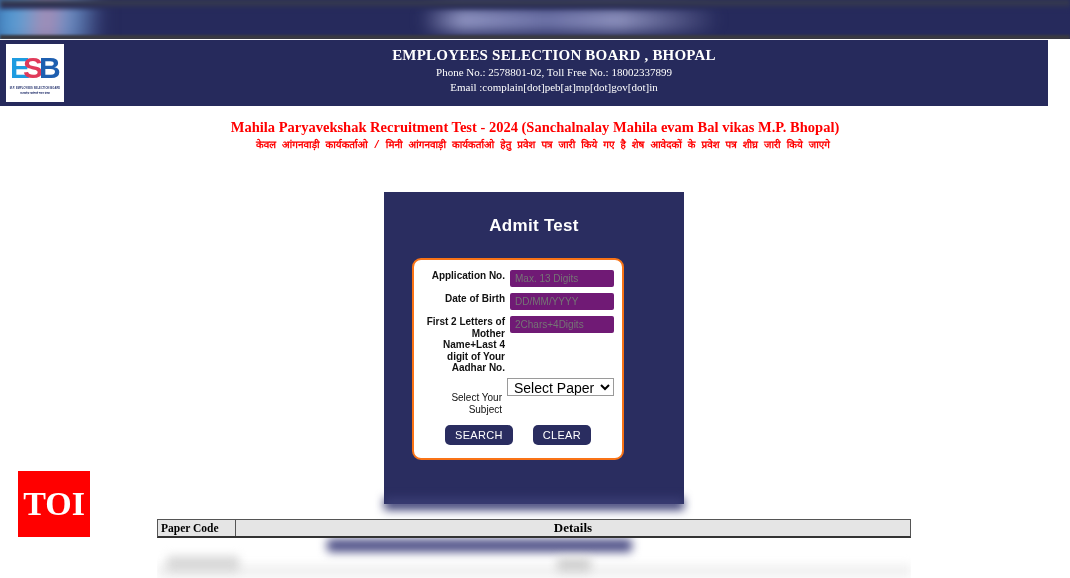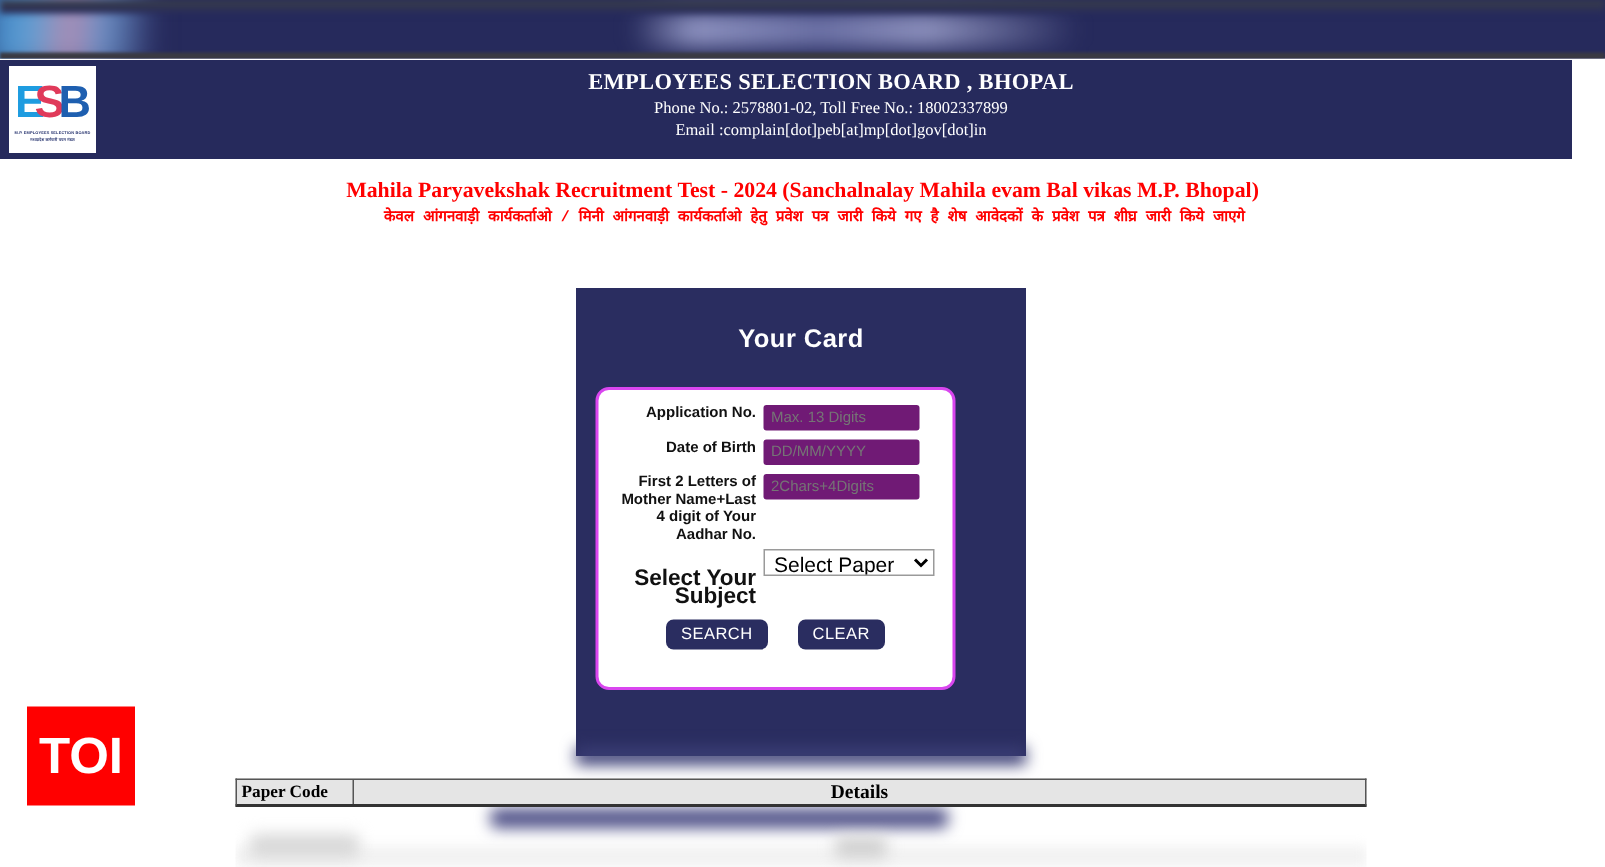--- a/index.html
+++ b/index.html
@@ -162,25 +162,25 @@
     margin-top: 24px;
     text-align: center;
     color: #ffffff;
     font-size: 17px;
     font-weight: bold;
     letter-spacing: .3px;
   }
 
   .form-card {
     position: absolute;
-    left: 397px; top: 258px;
-    width: 240px;
+    left: 412px; top: 258px;
+    width: 212px;
     height: 202px;
     background: #ffffff;
-    border: 2px solid #d946ef;
+    border: 2px solid #f97316;
     border-radius: 9px;
     box-sizing: border-box;
     padding: 10px 8px 8px 8px;
   }
 
   .field-row {
     display: flex;
     align-items: flex-start;
     margin-bottom: 6px;
   }
@@ -210,22 +210,22 @@
   .field-row.aadhar .field-label { line-height: 11.5px; }
 
   .select-row {
     display: flex;
     align-items: flex-start;
     margin-top: -2px;
   }
   .select-label {
     width: 102px;
     text-align: right;
-    font-size: 15px;
-    font-weight: bold;
+    font-size: 10px;
+    font-weight: normal;
     color: #111111;
     line-height: 12px;
     padding-right: 5px;
     padding-top: 14px;
     box-sizing: border-box;
   }
   .paper-select {
     width: 114px;
     height: 18px;
     font-size: 14px;
@@ -297,21 +297,21 @@
     left: 18px; top: 471px;
     width: 72px;
     height: 66px;
     background: #ff0000;
     display: flex;
     align-items: center;
     justify-content: center;
   }
   .toi span {
     color: #ffffff;
-    font-family: Liberation Sans, sans-serif;
+    font-family: Liberation Serif, serif;
     font-weight: bold;
     font-size: 34px;
     letter-spacing: 0px;
     line-height: 34px;
   }
 
   
   .result-table {
     position: absolute;
     left: 157px; top: 519px;
@@ -423,21 +423,21 @@
       <div class="hdr-email">Email :complain[dot]peb[at]mp[dot]gov[dot]in</div>
     </div>
   </div>
 
   <div class="notice">
     <div class="notice-en">Mahila Paryavekshak Recruitment Test - 2024 (Sanchalnalay Mahila evam Bal vikas M.P. Bhopal)</div>
     <div class="notice-hi">केवल आंगनवाड़ी कार्यकर्ताओ / मिनी आंगनवाड़ी कार्यकर्ताओ हेतु प्रवेश पत्र जारी किये गए है शेष आवेदकों के प्रवेश पत्र शीघ्र जारी किये जाएगे</div>
   </div>
 
   <div class="panel">
-    <div class="panel-title">Your Card</div>
+    <div class="panel-title">Admit Test</div>
   </div>
 
   <div class="form-card">
 
     <div class="field-row">
       <div class="field-label">Application No.</div>
       <input class="field-input" type="text" placeholder="Max. 13 Digits" style="">
     </div>
 
     <div class="field-row">

